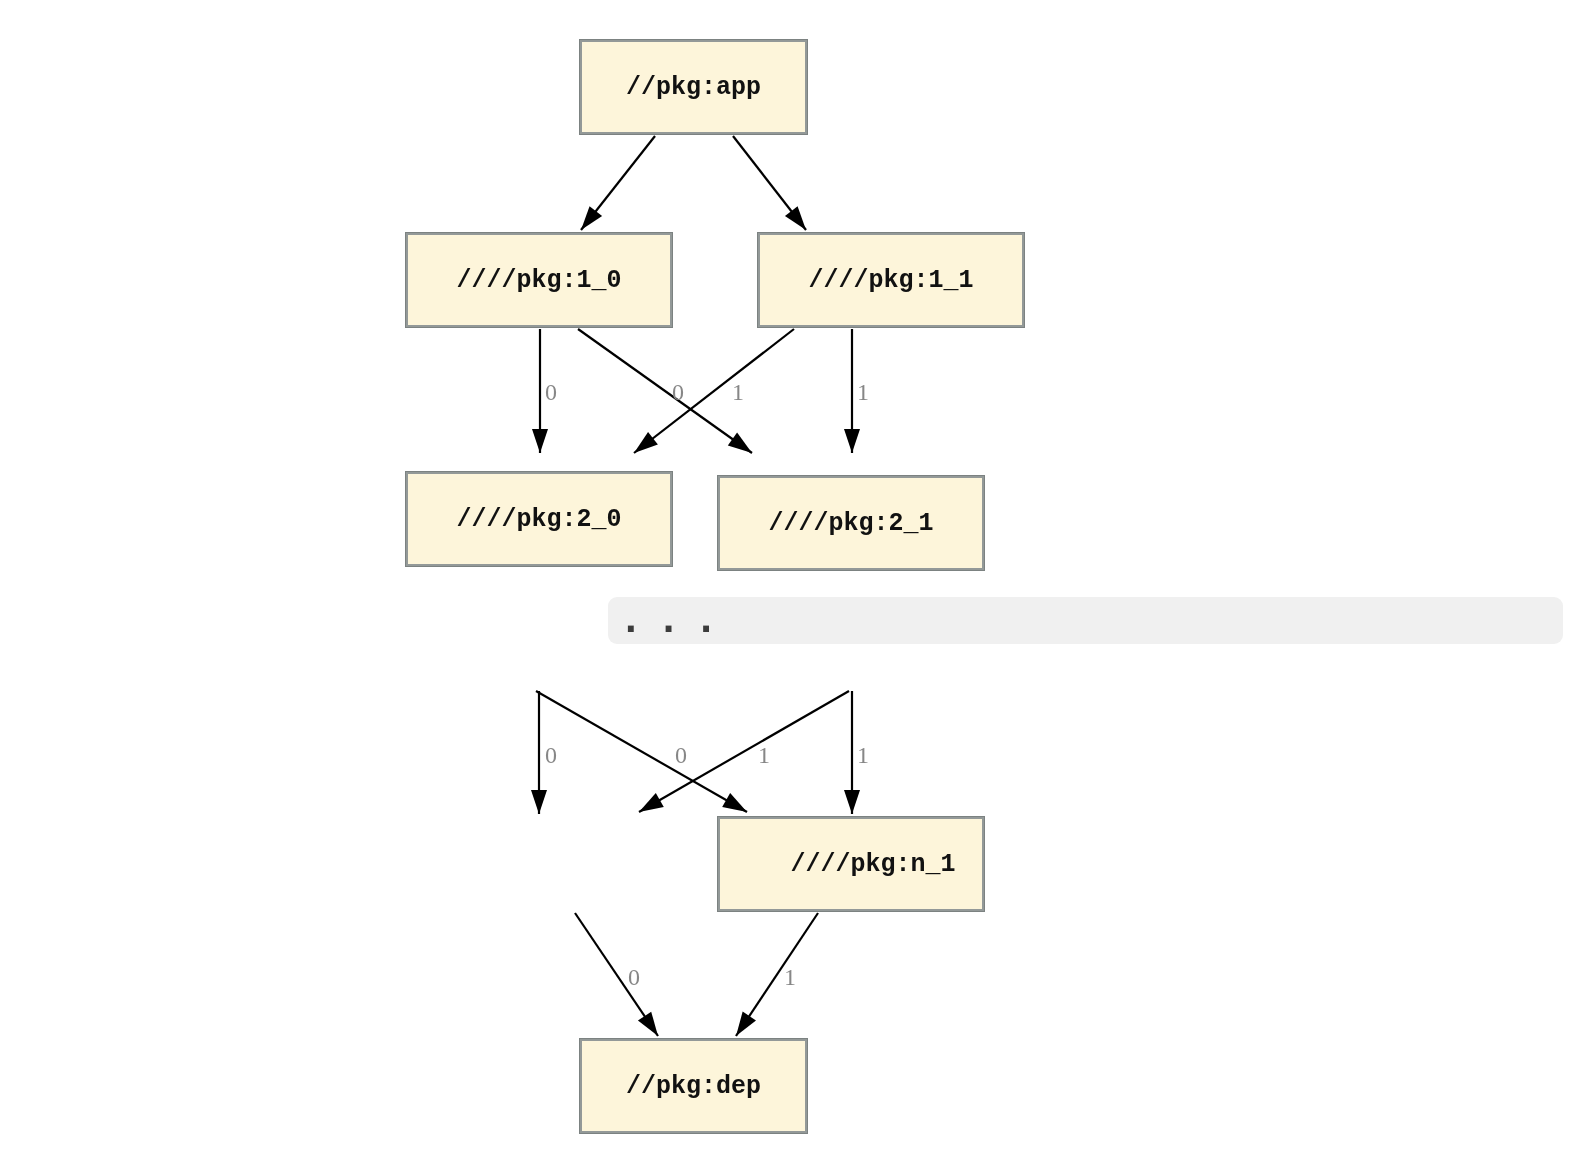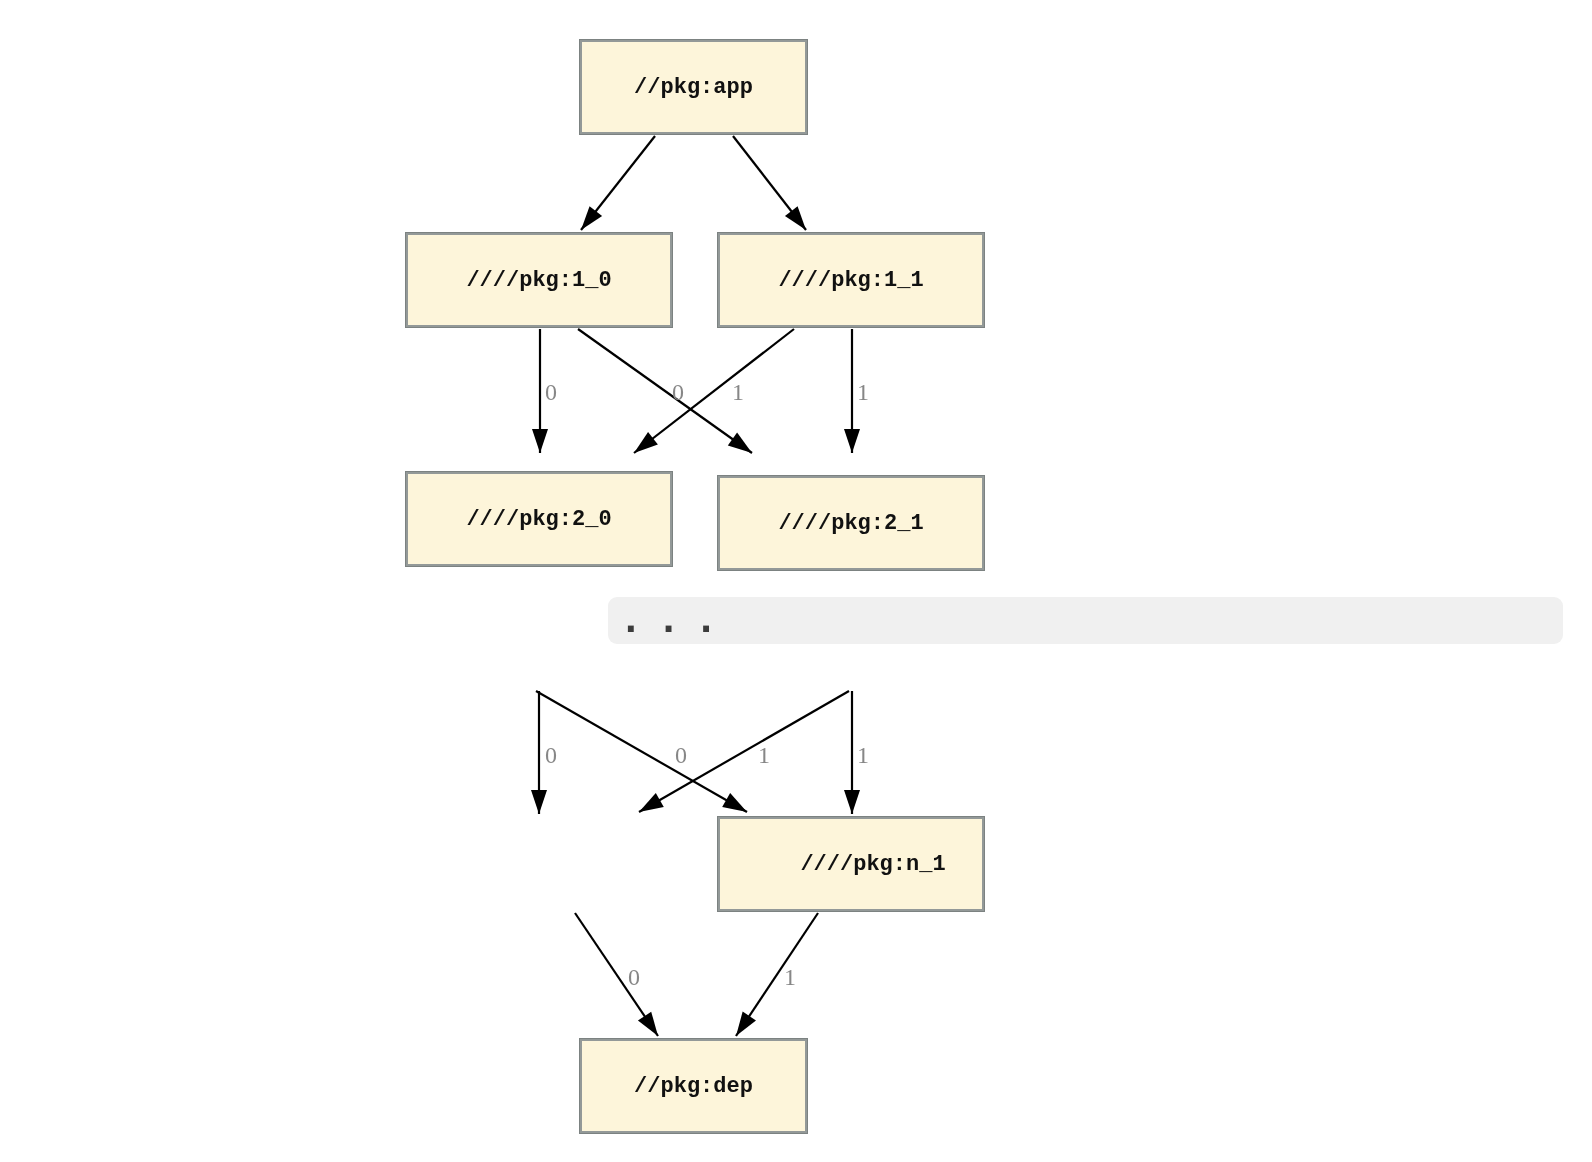--- a/index.html
+++ b/index.html
@@ -33,29 +33,29 @@
     border: 2px solid #939998;
     outline: 1px solid #7c8281;
     display: flex;
     align-items: center;
     justify-content: center;
     height: 94px;
   }
   .node .nlabel {
     font-family: "Liberation Mono", "DejaVu Sans Mono", monospace;
     font-weight: 700;
-    font-size: 22px;
+    font-size: 25px;
     color: #111111;
     white-space: pre;
   }
   .col-a { left: 406px; width: 266px; }
   .col-b { left: 718px; width: 266px; }
   .node-app { left: 580px; top: 40px;  width: 227px; }
   .node-1_0 { top: 233px; }
-  .node-1_1 { top: 233px; }
+  .node-1_1 { top: 233px; margin-left: 40px; }
   .node-2_0 { top: 456px; margin-top: 16px; }
   .node-2_1 { top: 476px; }
   .node-n_0 { top: 817px; }
   .node-n_1 { top: 817px; padding-left: 44px; }
   .node-dep { left: 580px; top: 1039px; width: 227px; justify-content: center; }
   .ellipsis-band {
     position: absolute;
     left: 608px; top: 597px;
     width: 955px; height: 47px;
     background: #f0f0f0;

